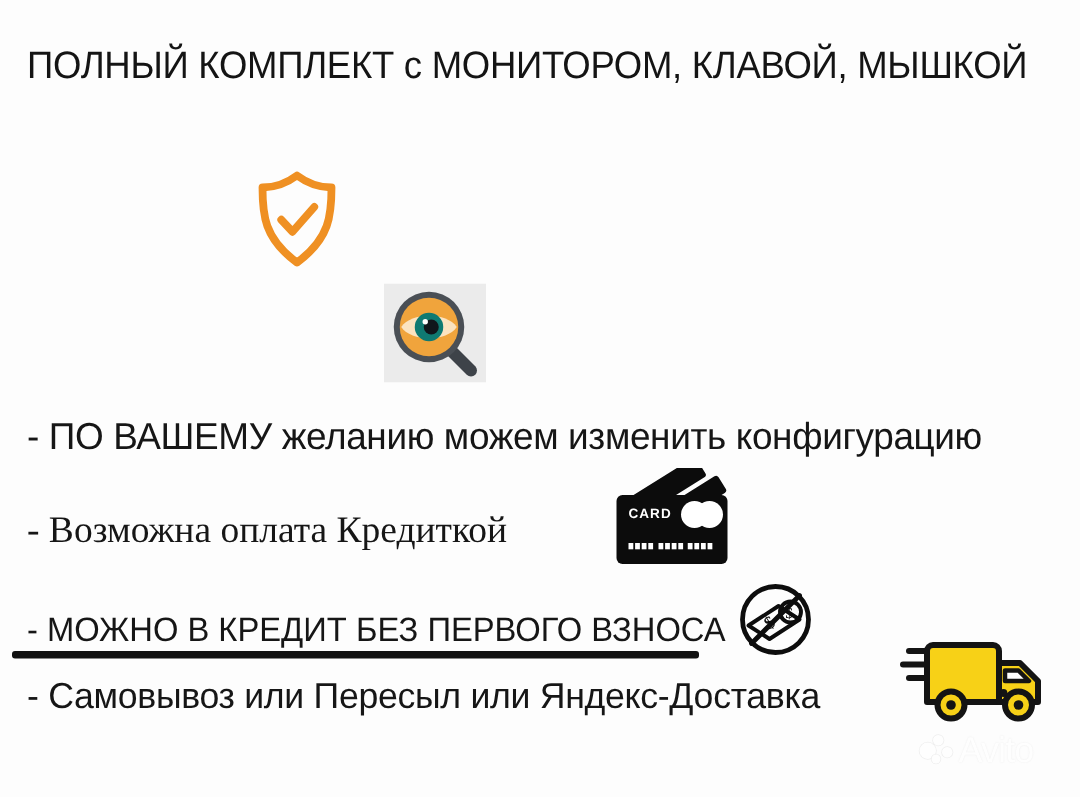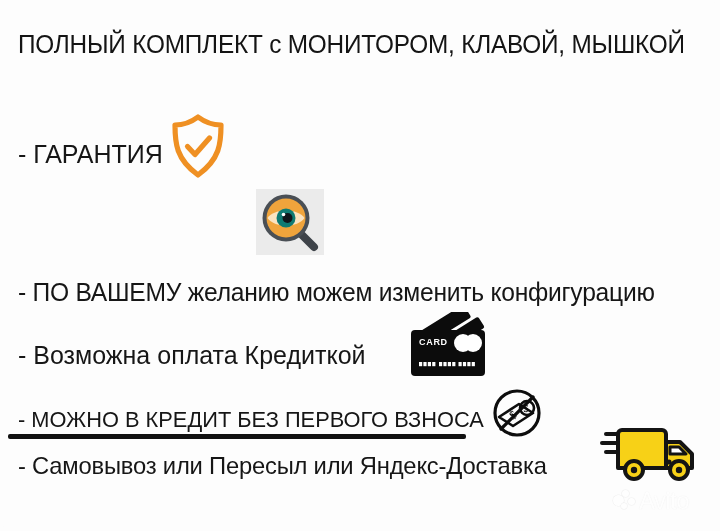--- a/index.html
+++ b/index.html
@@ -43,21 +43,21 @@
     color: #161616;
   }
   .row .txt {
     display: inline-block;
     vertical-align: middle;
   }
 
   .row-guarantee   { top: 138px; font-size: 25px; }
   .row-checks      { top: 207px; font-size: 25px; }
   .row-config      { top: 276px; font-size: 25px; letter-spacing: -0.25px; transform: scaleX(0.985); transform-origin: left center;}
-  .row-card        { top: 339px; font-size: 25px; }
+  .row-card        { top: 339px; font-size: 25px; font-family: Liberation Serif, serif; }
   .row-credit      { top: 406px; font-size: 22.5px; transform: scaleX(0.97); transform-origin: left center;}
   .row-delivery    { top: 450px; font-size: 24px; letter-spacing: -0.2px; transform: scaleX(0.99); transform-origin: left center;}
 
   
   .rule {
     position: absolute;
     left: 8px;
     top: 434px;
     width: 458px;
     height: 5px;
@@ -106,23 +106,20 @@
     text-shadow: 0 0 1px rgba(226,226,226,0.9);
   }
 </style>
 </head>
 <body>
 
 <div id="page">
 
   <div class="title">ПОЛНЫЙ КОМПЛЕКТ с МОНИТОРОМ, КЛАВОЙ, МЫШКОЙ</div>
 
-  <div class="row row-guarantee">
-    <span class="txt">- ГАРАНТИЯ</span>
-  </div>
   <div class="icon icon-shield">
     <svg width="56" height="66" viewBox="0 0 56 66">
       <path d="M28 4 C20 10 12 12 5 12 C5 30 6 46 28 62 C50 46 51 30 51 12 C44 12 36 10 28 4 Z" fill="none" stroke="#ef9023" stroke-width="5.2" stroke-linejoin="round"></path>
       <path d="M17.5 33.5 L25 41.5 L39.5 25" fill="none" stroke="#ef9023" stroke-width="5.2" stroke-linecap="round" stroke-linejoin="round"></path>
     </svg>
   </div>
 
   <div class="icon icon-eye">
     <svg width="68" height="66" viewBox="0 0 68 66">
       <rect x="0" y="0" width="68" height="66" fill="#ebebeb"></rect>

